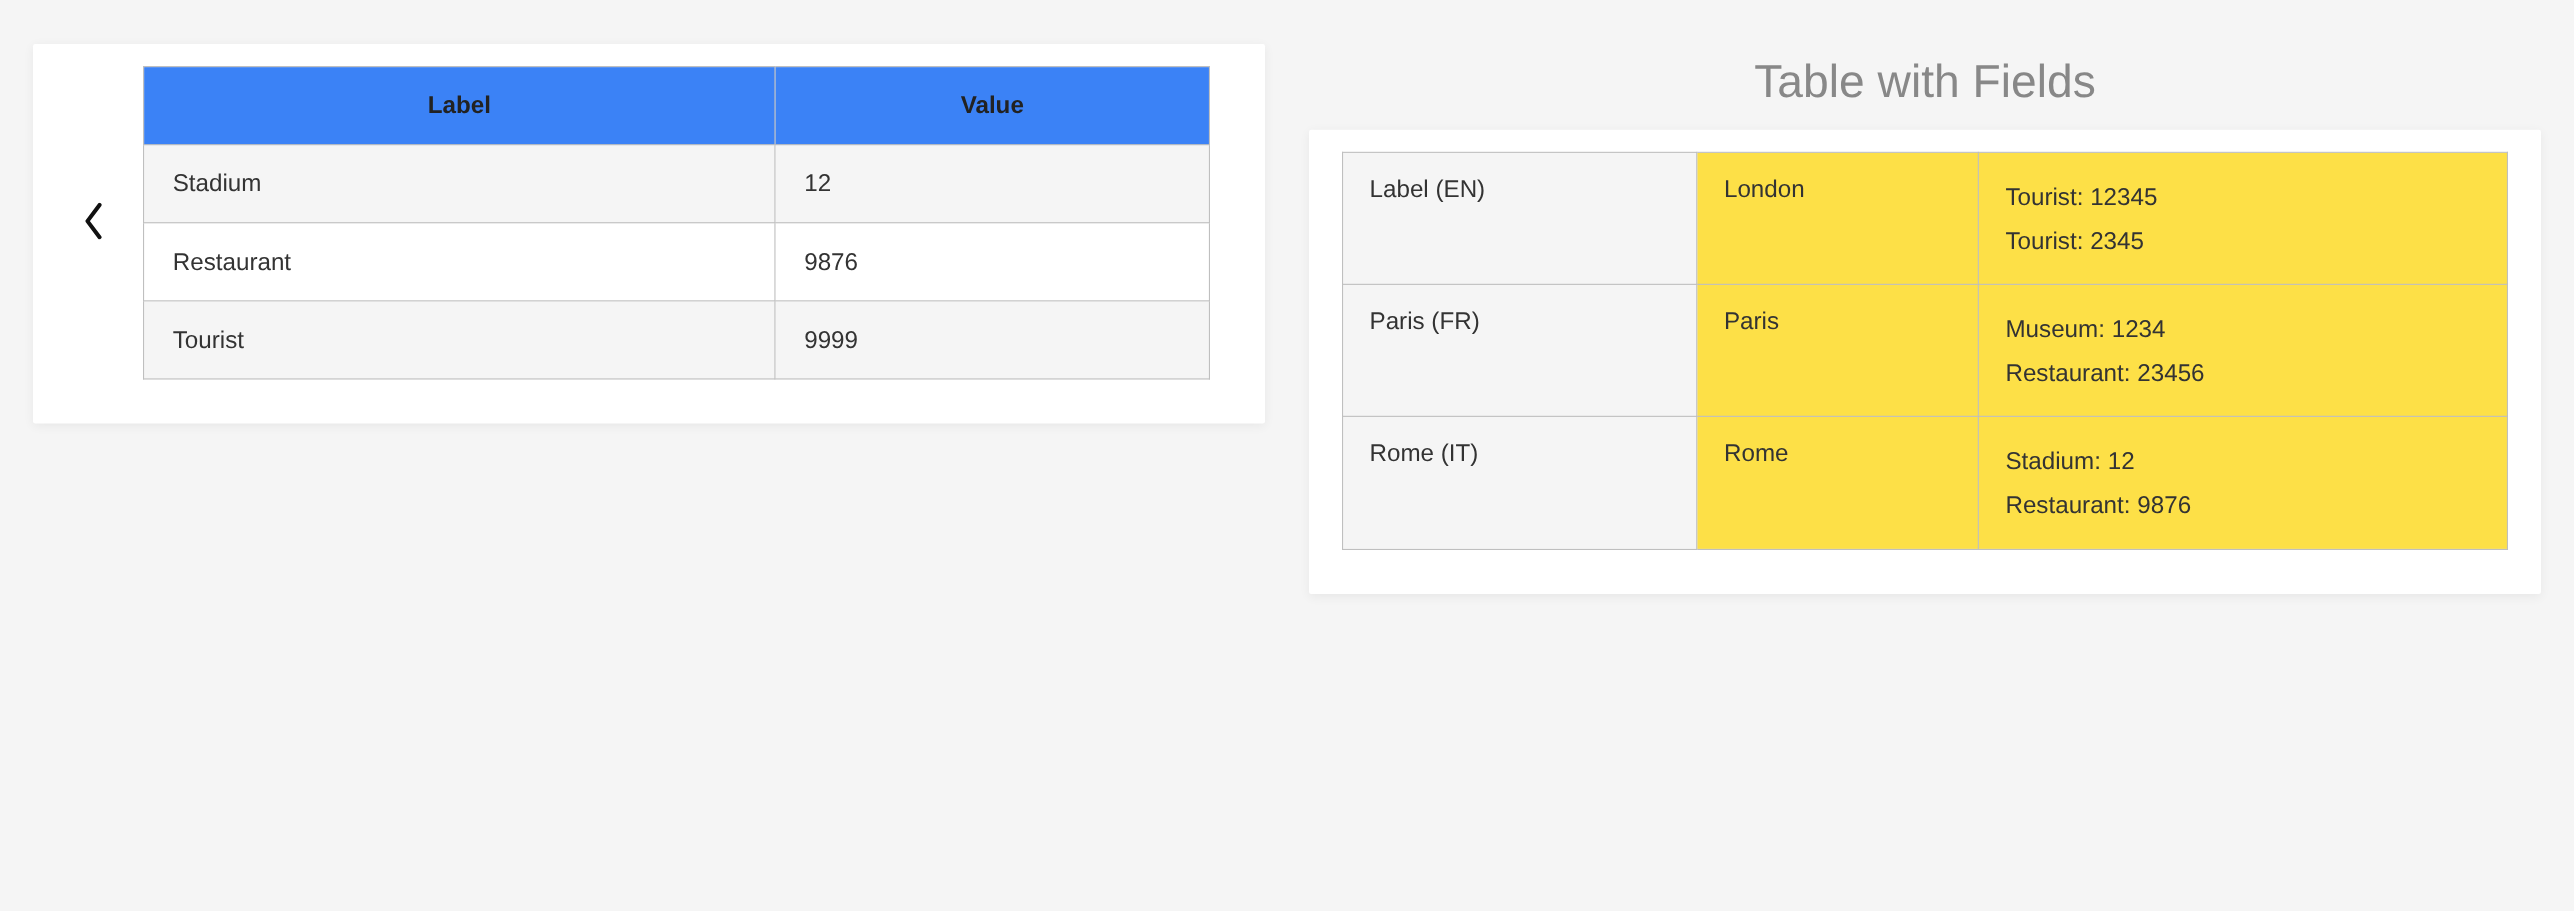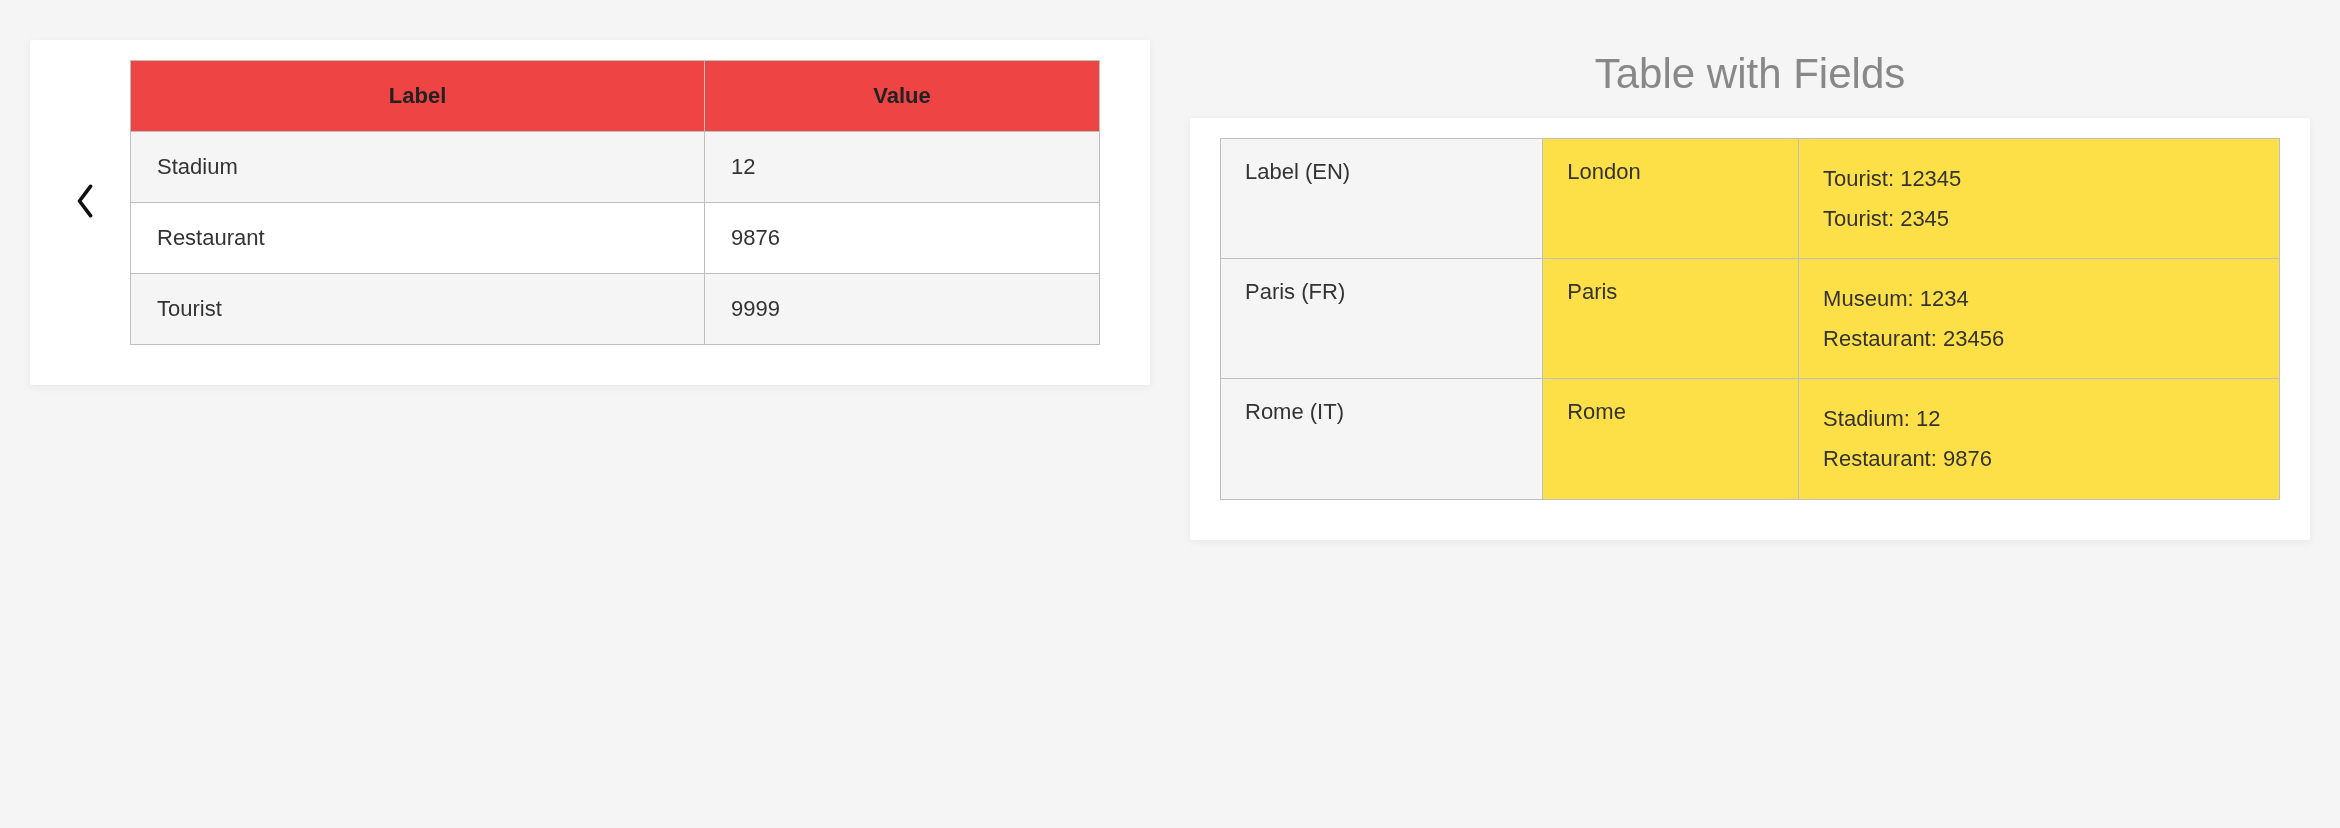--- a/index.html
+++ b/index.html
@@ -77,21 +77,21 @@
     border: 1px solid #bfbfbf;
     padding: 22px 26px;
     text-align: left;
     font-weight: 400;
     background: #fff;
   }
   table.data-table th {
     font-weight: 600;
     text-align: center;
     color: #222;
-    background: #ef4444;
+    background: #3b82f6;
   }
   table.data-table tbody tr:nth-child(odd) td {
     background: #f5f5f5;
   }
   
   table.fields-table {
     width: 100%;
     border-collapse: collapse;
     font-size: 22px;
     color: #333;

